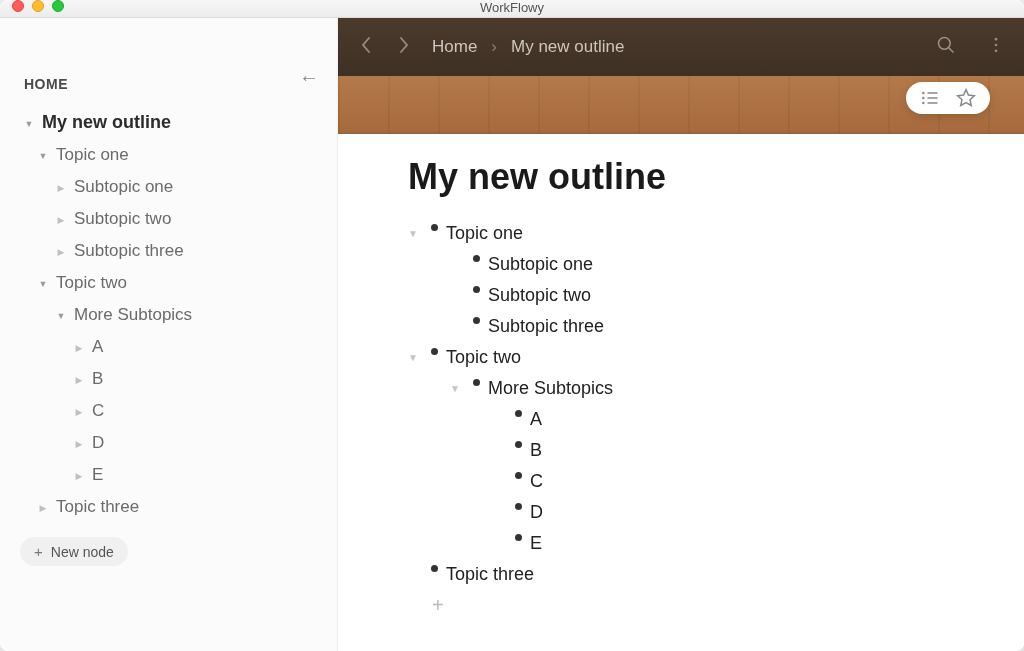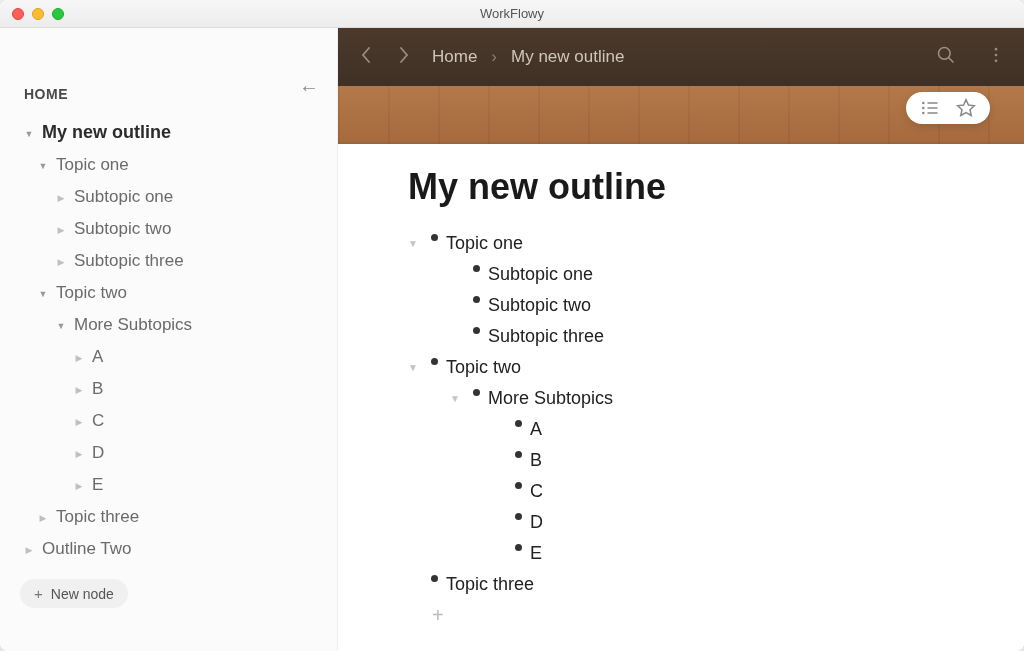--- a/index.html
+++ b/index.html
@@ -14,25 +14,24 @@
   width: 1024px;
   height: 651px;
   background: #fff;
   border-radius: 8px;
   box-shadow: 0 8px 30px rgba(0,0,0,0.12);
   overflow: hidden;
   display: flex;
   flex-direction: column;
 }
 .titlebar {
-  height: 28px;
+  height: 18px;
   background: linear-gradient(#f7f7f7,#ececec);
   border-bottom: 1px solid #dcdcdc;
   display: flex;
-  align-items: center;
   position: relative;
 }
 .traffic { display:flex; gap:8px; padding-left:12px; position:absolute; left:0;}
 .tl-btn { width:12px; height:12px; border-radius:50%; }
 .tl-close { background:#ff5f57; border:1px solid #e0443e;}
 .tl-min { background:#ffbd2e; border:1px solid #dea123;}
 .tl-max { background:#28c940; border:1px solid #1aab29;}
 .titlebar-title { flex:1; text-align:center; font-size:13px; color:#555; }
 
 .body { flex:1; display:flex; overflow:hidden; }
@@ -211,24 +210,20 @@
             <span class="tree-label">D</span>
           </div>
           <div class="tree-row ind3">
             <span class="tree-caret right"></span>
             <span class="tree-label">E</span>
           </div>
           <div class="tree-row ind1">
             <span class="tree-caret right"></span>
             <span class="tree-label">Topic three</span>
           </div>
-          <div class="tree-row ind0">
-            <span class="tree-caret right"></span>
-            <span class="tree-label">Outline Two</span>
-          </div>
         </div>
       <div class="new-node">
         <span class="plus">+</span>
         <span>New node</span>
       </div>
     </div>
 
     <div class="main">
       <div class="topbar">
         <div class="nav-arrow">

